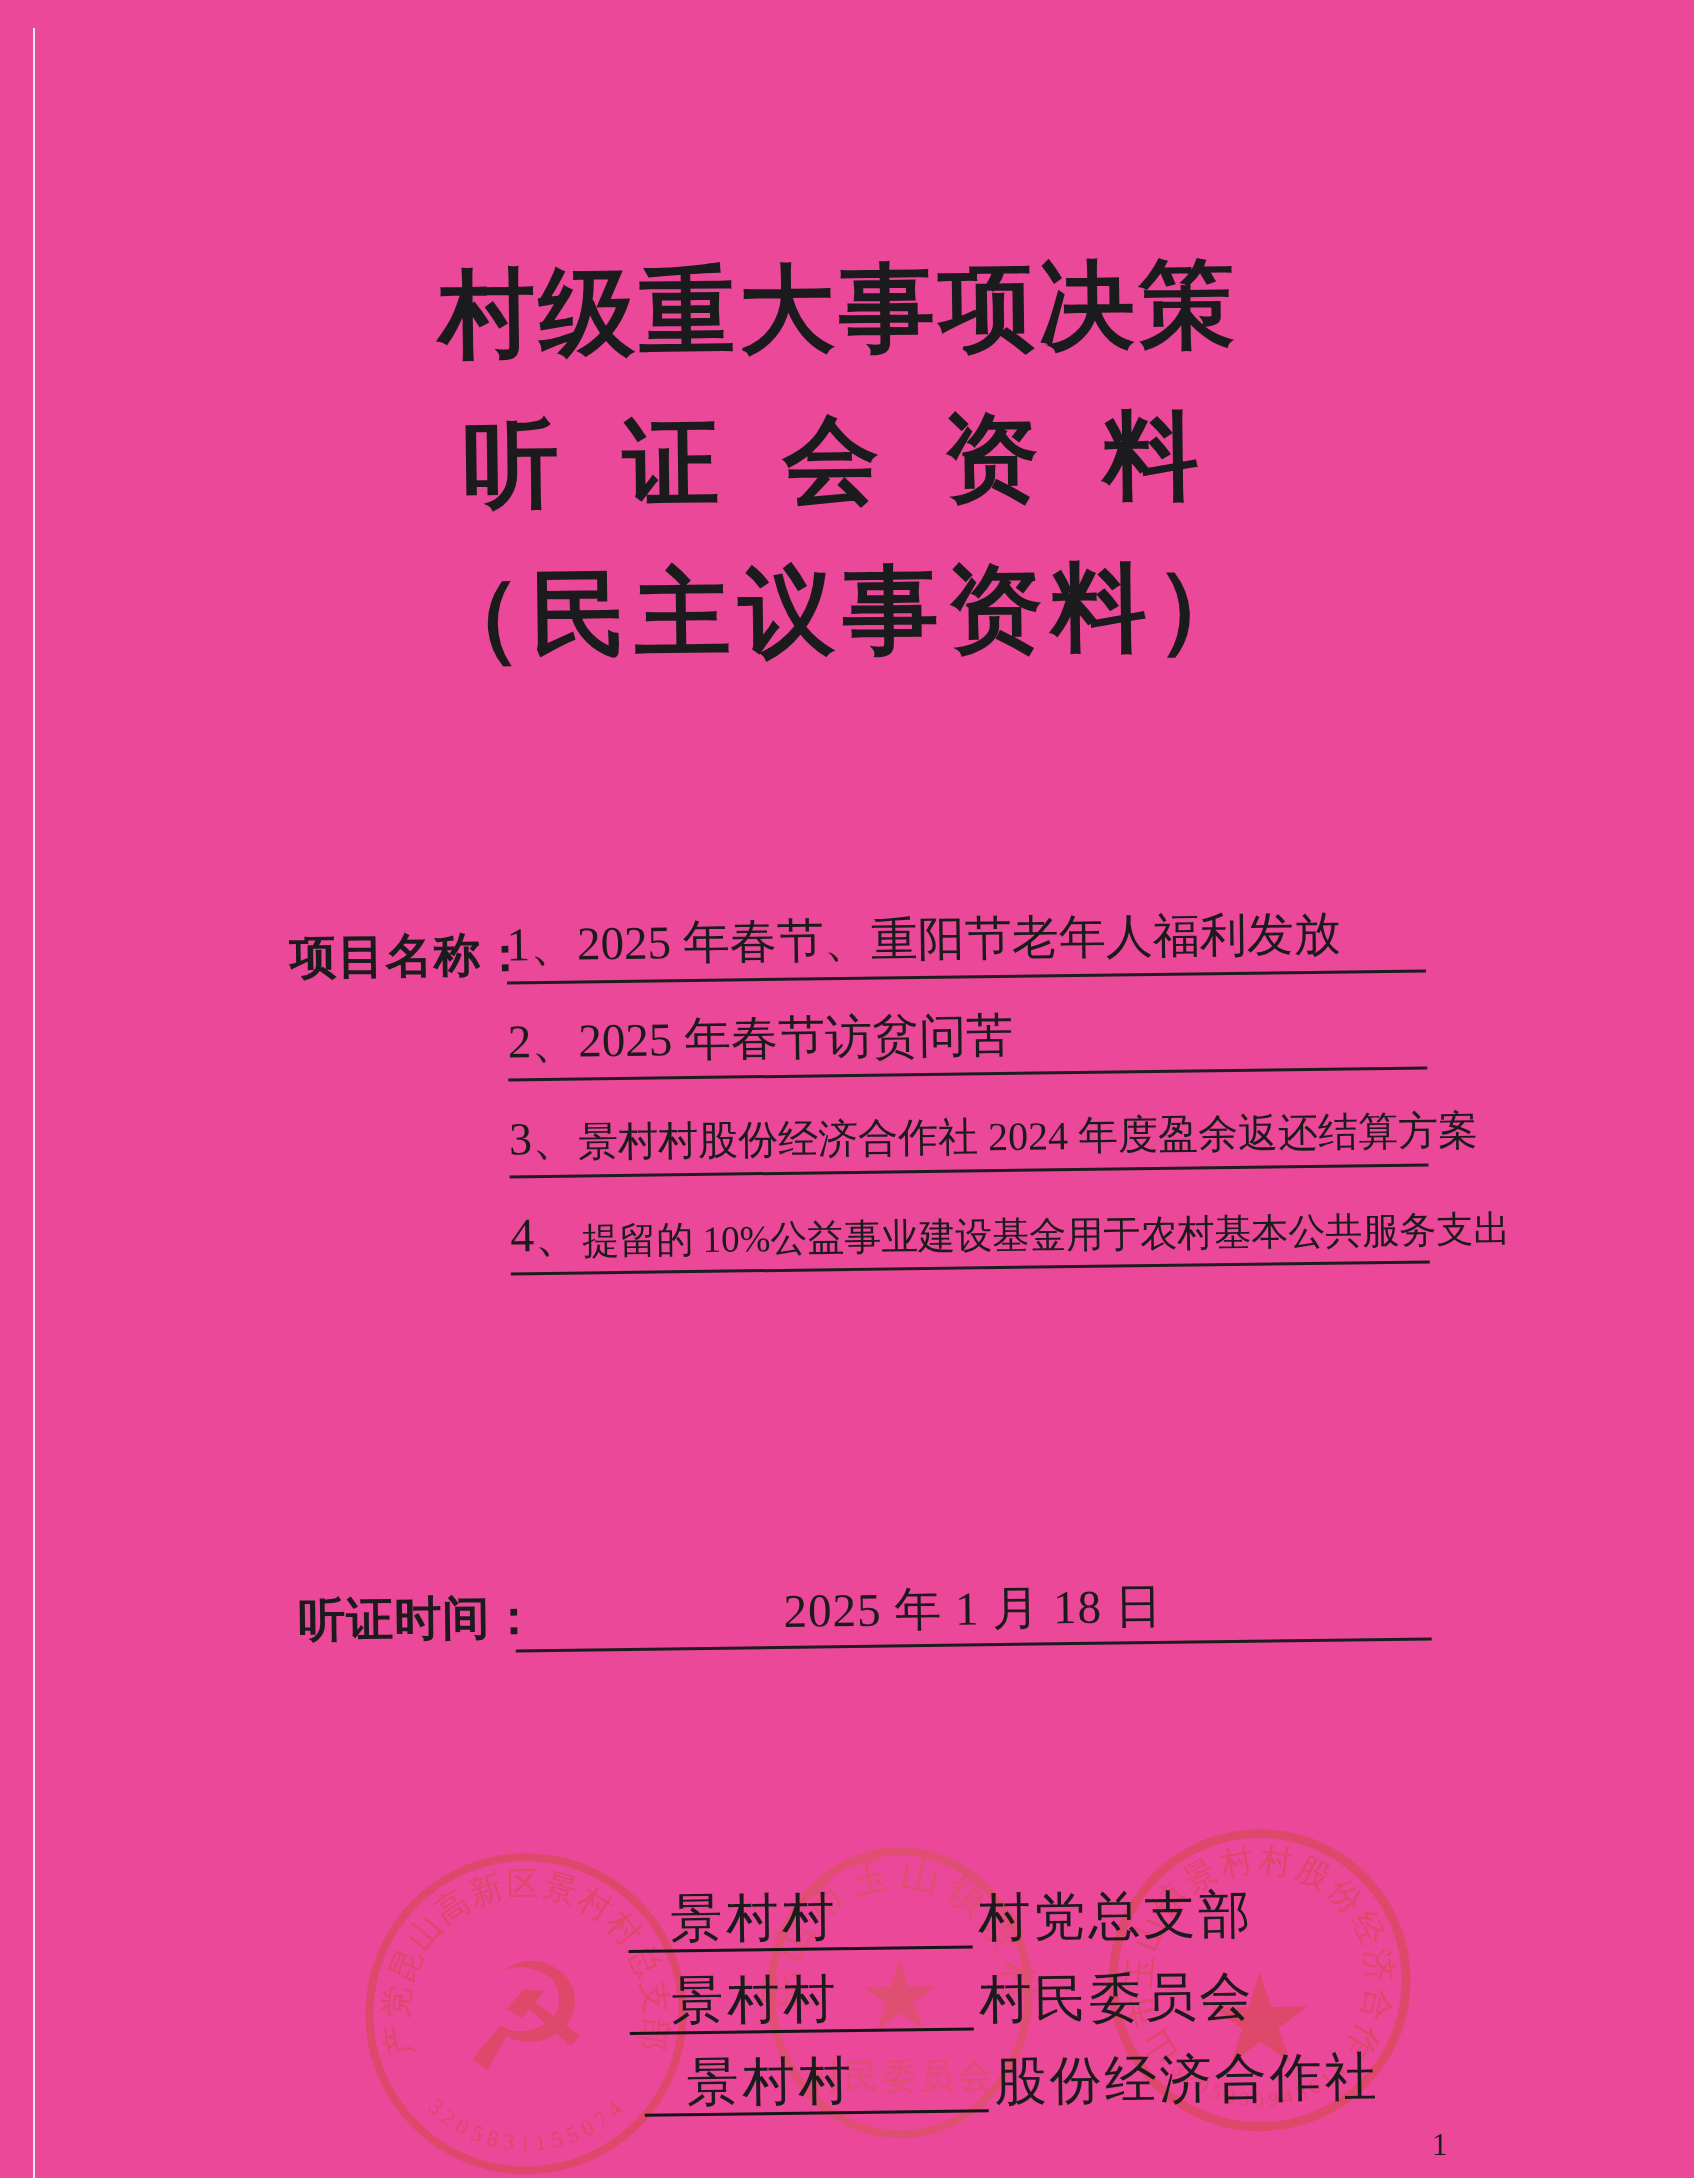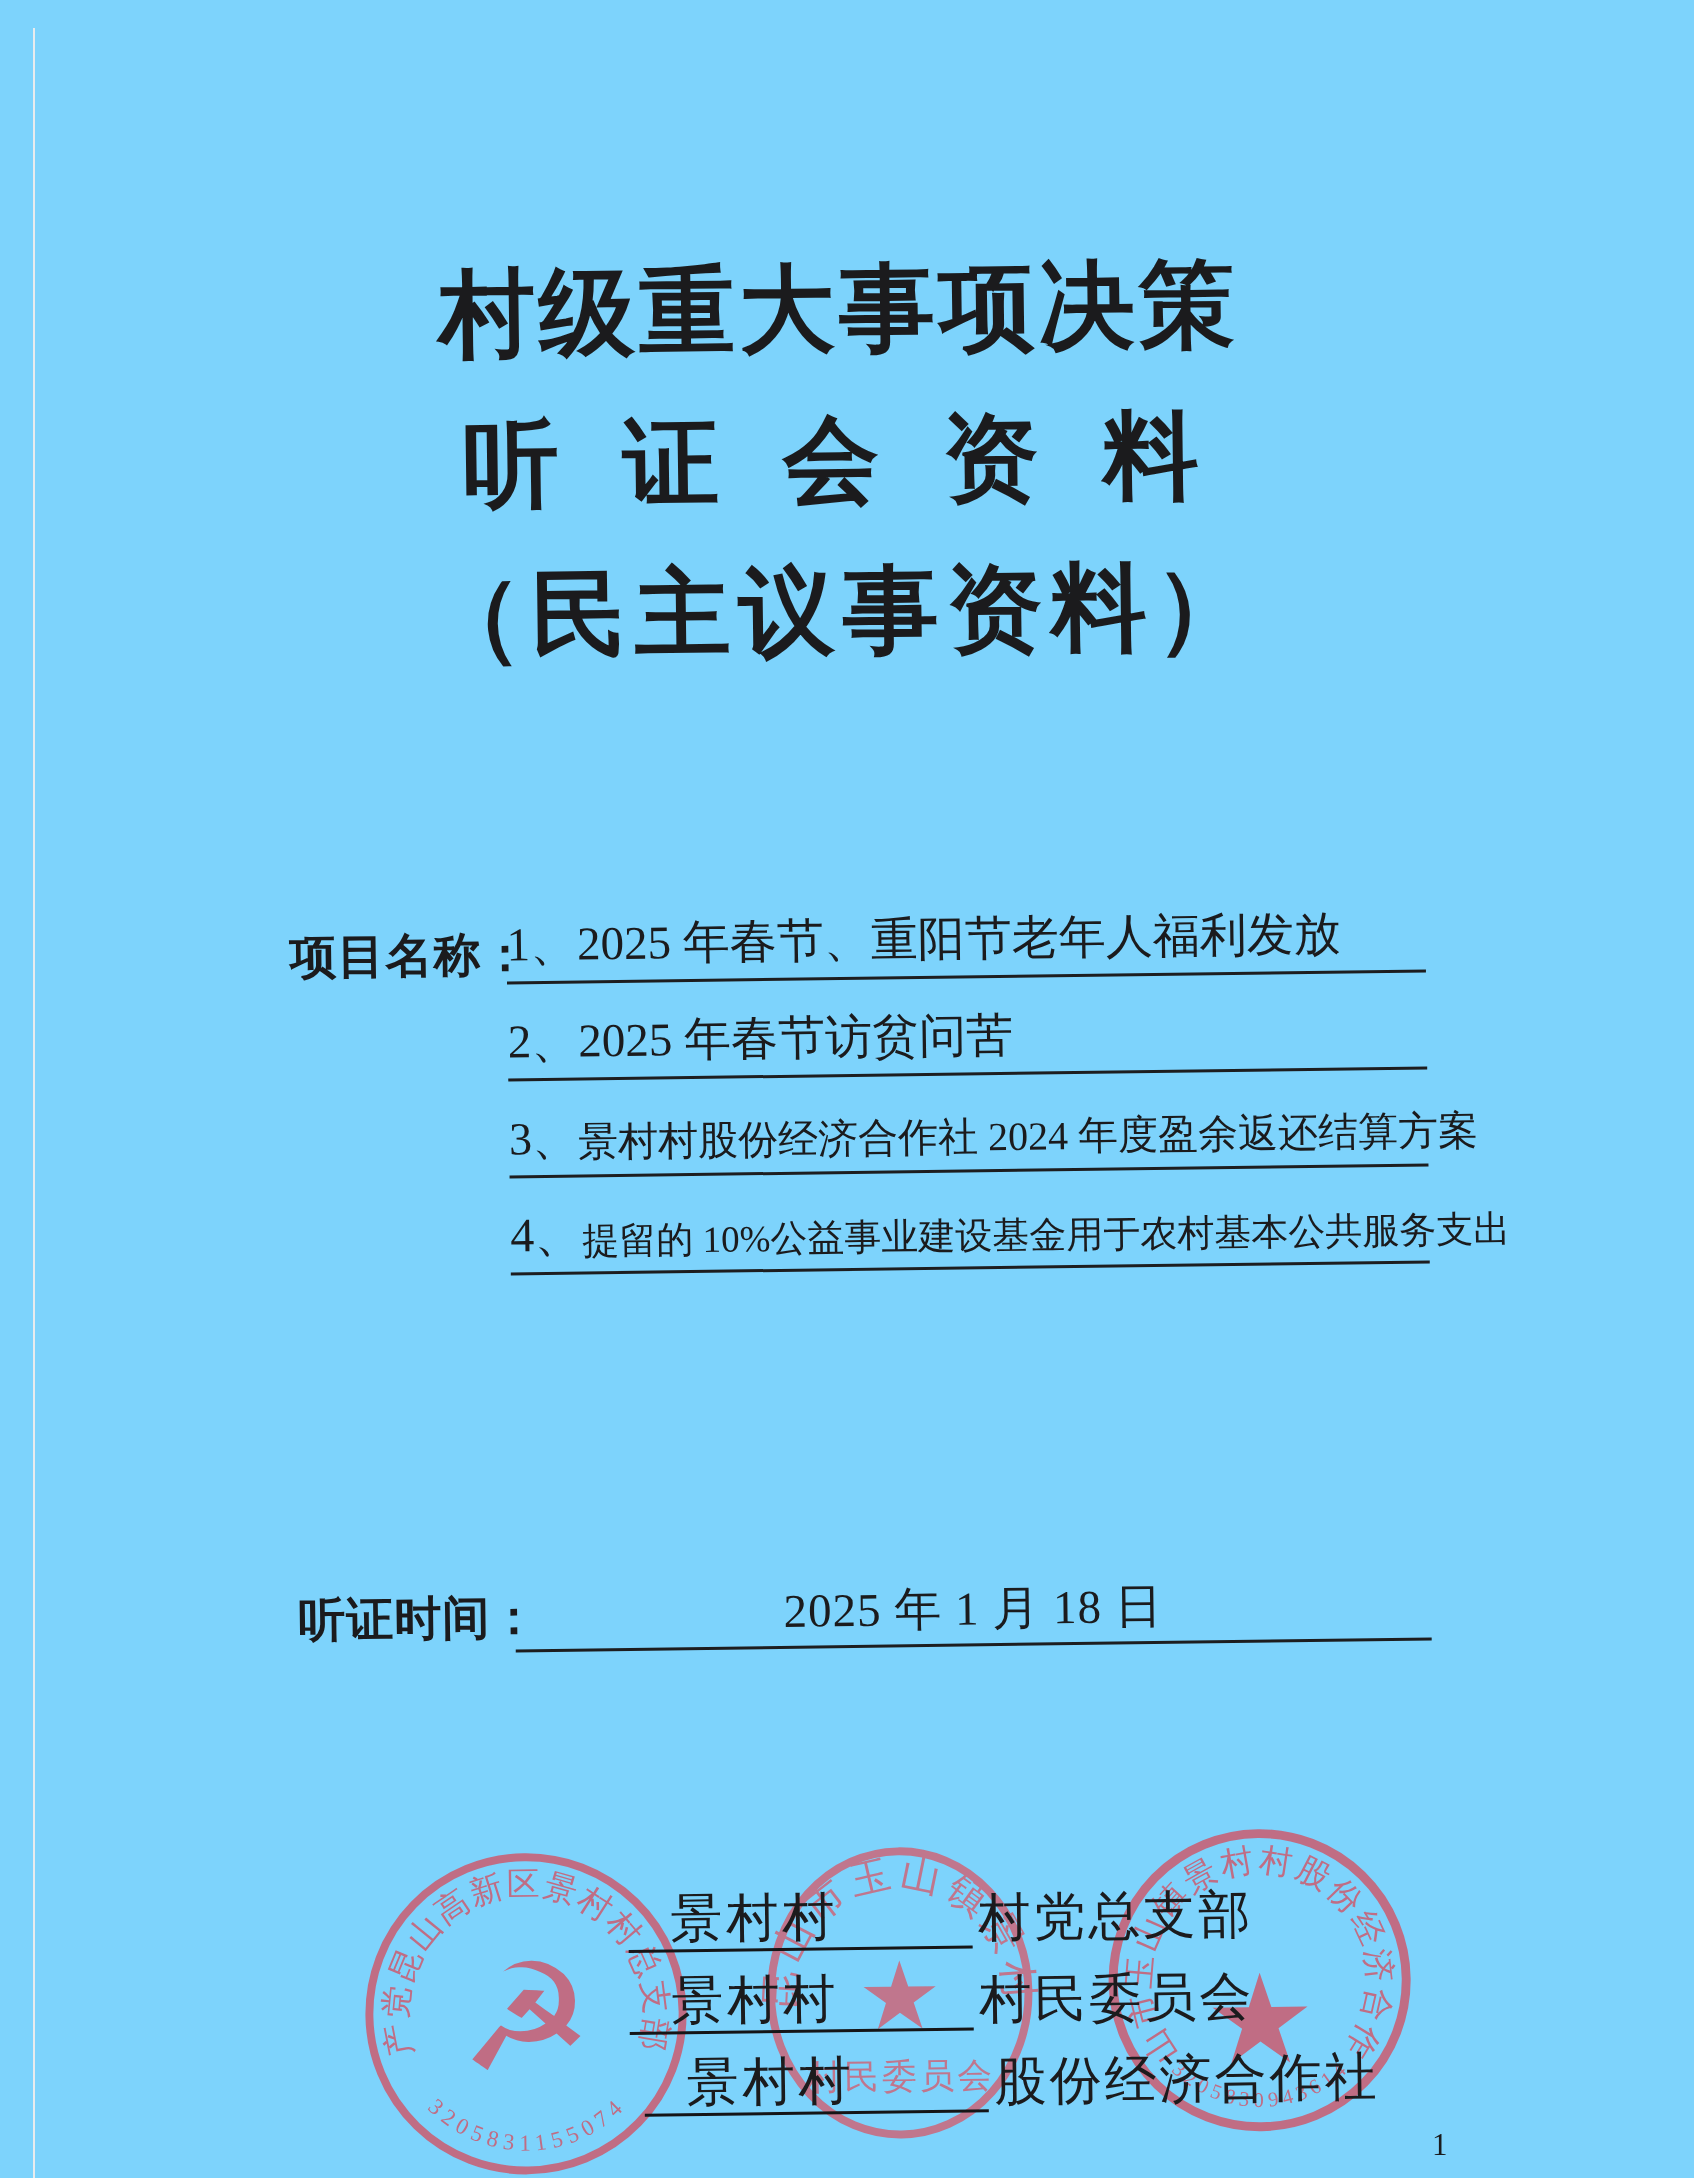--- a/index.html
+++ b/index.html
@@ -1,19 +1,19 @@
 <!DOCTYPE html>
 <html><head>
 <meta charset="utf-8">
 <style>
   html,body{margin:0;padding:0;background:#ffffff;}
   .page{
     position:relative;
     width:1695px;height:2178px;
-    background:#7dd3fc;
+    background:#ec4899;
     overflow:hidden;
     font-family:"Liberation Serif","DejaVu Serif",serif;
     color:#1b1b1d;
   }
   .scan-edge{
     position:absolute;left:33px;top:28px;width:2px;height:2150px;
     background:#e8ebed;
   }
   .content{
     position:absolute;inset:0;

